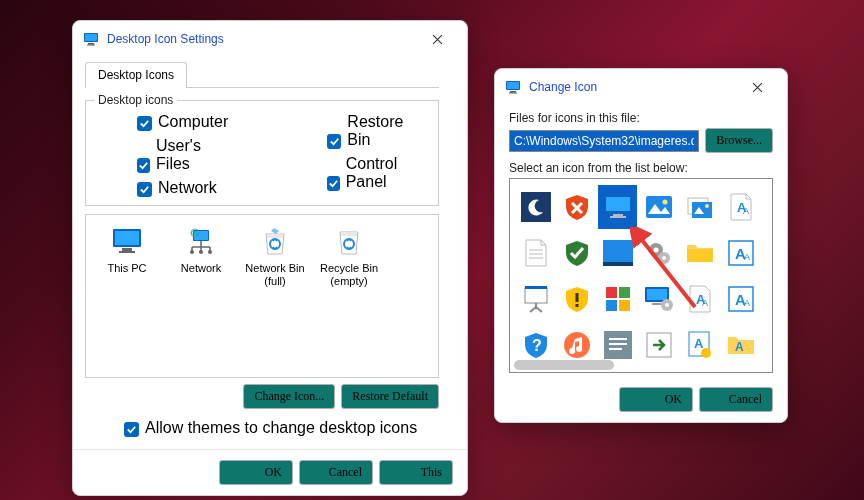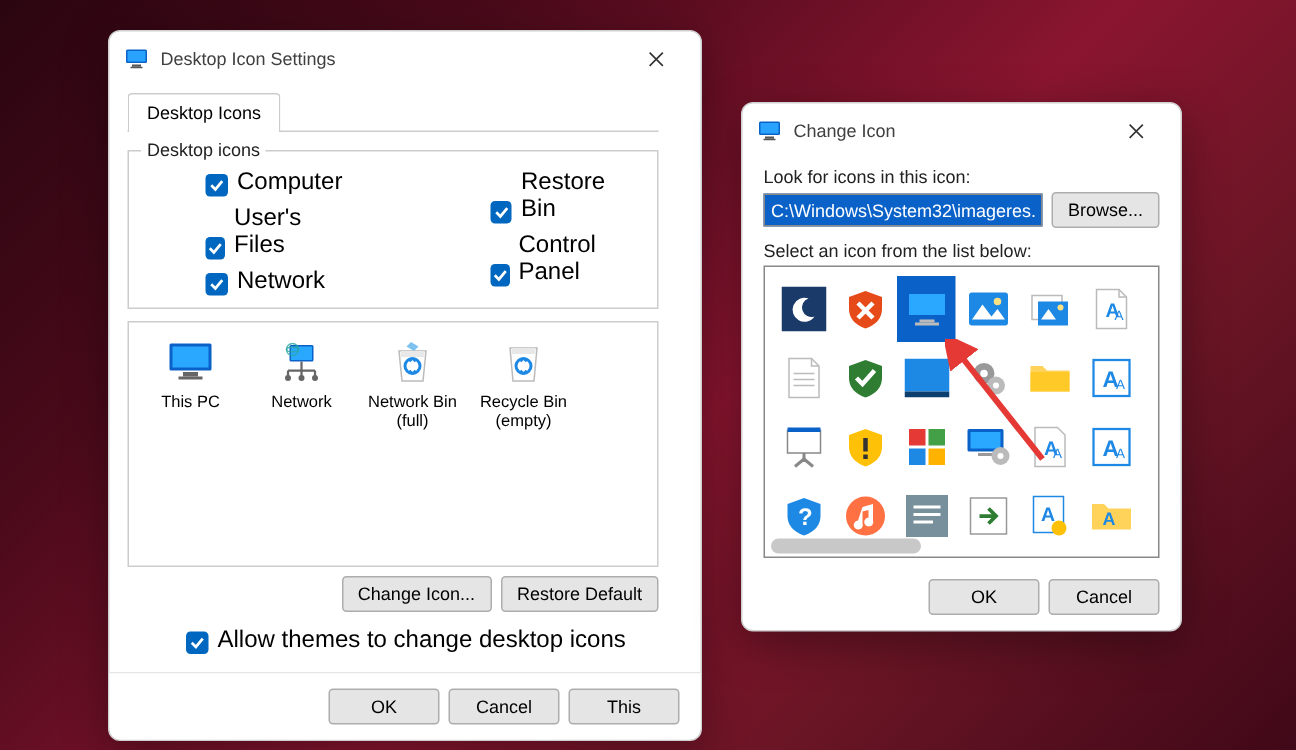--- a/index.html
+++ b/index.html
@@ -21,21 +21,21 @@
     border: 1px solid #d0d0d0;
     display: flex;
     flex-direction: column;
   }
   .titlebar {
     display: flex;
     align-items: center;
     padding: 6px 10px 4px 10px;
     gap: 8px;
     font-size: 12px;
-    color: #404040;
+    color: #1d4ed8;
     justify-content: space-between;
   }
   .title-icon {
     width: 16px; height: 16px;
     display:inline-flex; align-items:center; justify-content:center;
   }
   .titlebar .title { flex: 1; }
   .close-btn {
     width: 40px; height: 24px;
     display: flex; align-items: center; justify-content: center;
@@ -98,25 +98,26 @@
     margin: 0 0 8px 0;
     cursor:pointer;
   }
   .deskicon .ic { height:34px; display:flex; align-items:center; justify-content:center; margin-bottom:3px; }
   
   .btnrow { display:flex; justify-content:flex-end; gap:6px; margin-top:6px; }
   .btn {
     min-width:80px;
     padding:4px 10px;
     border:1px solid #adadad;
-    background:#e5e5e5;
+    background:#0f766e;
     border-radius:3px;
     font-size:12px;
-    text-align:center;
+    text-align:right;
     cursor:pointer;
+    font-family:Liberation Serif, serif;
   }
   .btn.small { min-width:74px; }
   .bottom-buttons {
     border-top:1px solid #e6e6e6;
     padding:10px 14px;
     display:flex; justify-content:flex-end; gap:6px;
     background:#fff;
     border-radius: 0 0 8px 8px;
   }
   
@@ -319,21 +320,21 @@
     </span>
     <span class="title">Change Icon</span>
     <div class="close-btn">
       <svg width="11" height="11" viewBox="0 0 10 10">
           <path d="M1 1 L9 9 M9 1 L1 9" stroke="#333" stroke-width="1"></path>
         </svg>
     </div>
   </div>
 
   <div class="body" style="padding:8px 14px 10px 14px;">
-    <span class="label">Look for icons in this icon:</span>
+    <span class="label">Files for icons in this file:</span>
     <div class="path-row">
       <input class="path-input sel" value="C:\Windows\System32\imageres.dll" style="">
       <div class="btn" style="min-width:66px;">Browse...</div>
     </div>
     <span class="label">Select an icon from the list below:</span>
 
     <div class="icon-grid">
 
       <div class="gi">
           <svg width="30" height="30" viewBox="0 0 30 30">

